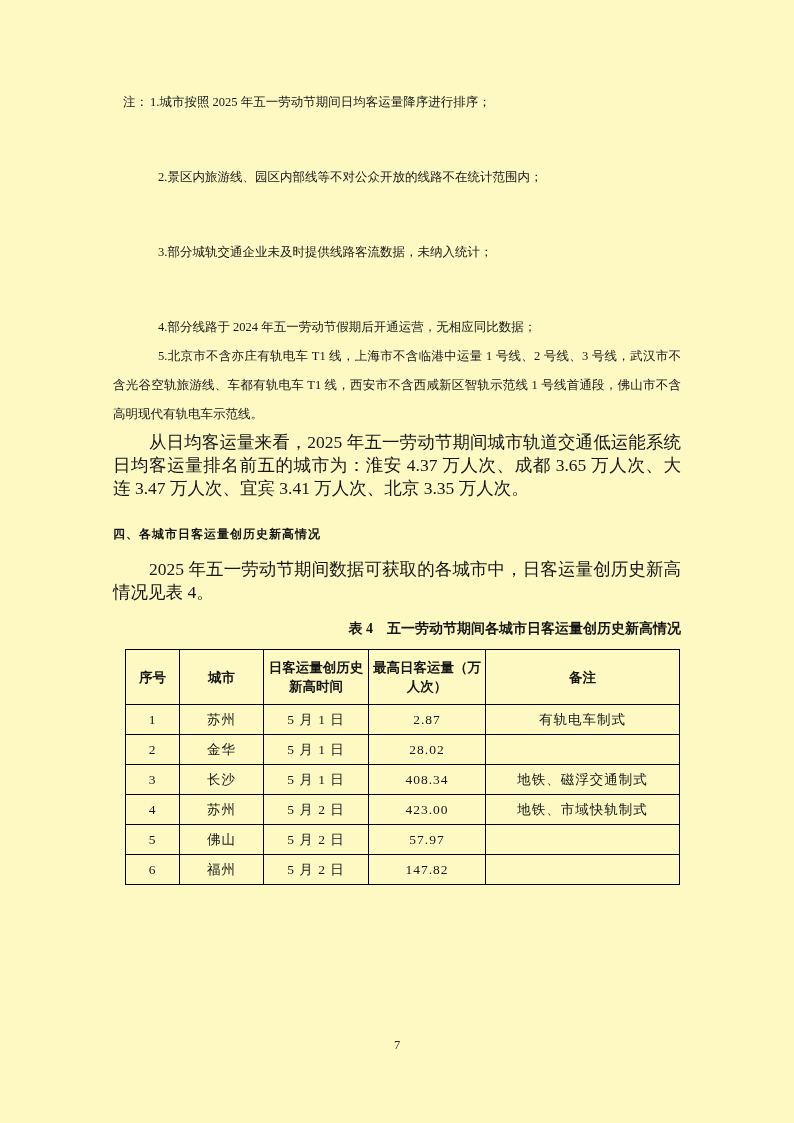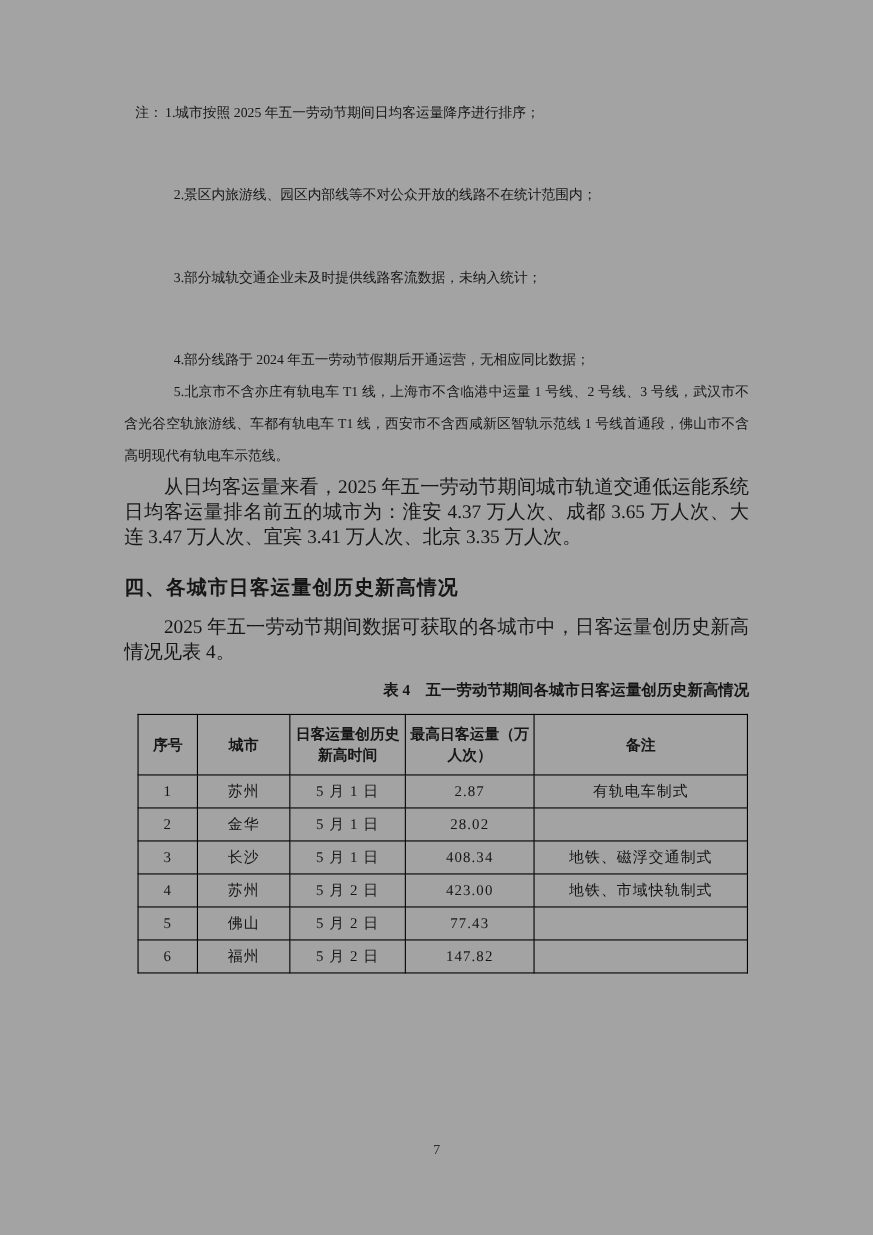--- a/index.html
+++ b/index.html
@@ -1,20 +1,20 @@
 <!DOCTYPE html>
 <html><head>
 <meta charset="utf-8">
 <style>
   html, body { margin: 0; padding: 0; background: #ffffff; }
   .page {
     position: relative;
     width: 794px;
     height: 1123px;
-    background: #a3a3a3;
+    background: #fef9c3;
     font-family: "Liberation Serif", "DejaVu Serif", serif;
     color: #161616;
     overflow: hidden;
   }
   .content {
     position: absolute;
     left: 113px;
     top: 88px;
     width: 568px;
   }
@@ -33,21 +33,21 @@
     font-size: 17.5px;
     line-height: 23px;
     text-align: justify;
     text-indent: 36px;
     margin: 0;
   }
   .body-para + .body-para { margin-top: 14px; }
   .small-paren { font-size: 13px; }
   
   .section-heading {
-    font-size: 18px;
+    font-size: 12px;
     font-weight: bold;
     line-height: 28px;
     margin: 20px 0 0 0;
     letter-spacing: 1px;
   }
   .after-heading { margin-top: 10px; font-family: Liberation Serif, serif; }
   
   .table-caption {
     text-align: right;
     font-weight: bold;
@@ -167,21 +167,21 @@
           <td>4</td>
           <td>苏州</td>
           <td>5 月 2 日</td>
           <td>423.00</td>
           <td>地铁、市域快轨制式</td>
         </tr>
         <tr>
           <td>5</td>
           <td>佛山</td>
           <td>5 月 2 日</td>
-          <td>77.43</td>
+          <td>57.97</td>
           <td></td>
         </tr>
         <tr>
           <td>6</td>
           <td>福州</td>
           <td>5 月 2 日</td>
           <td>147.82</td>
           <td></td>
         </tr>
       </tbody>

